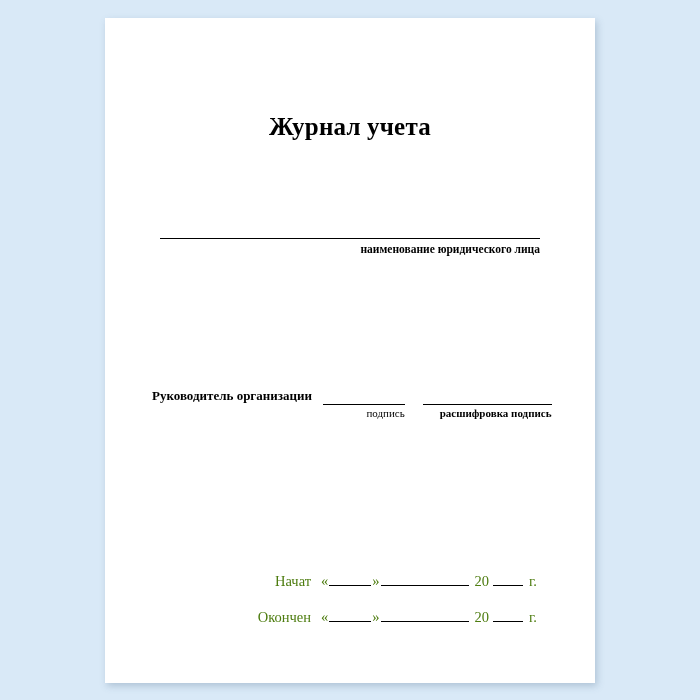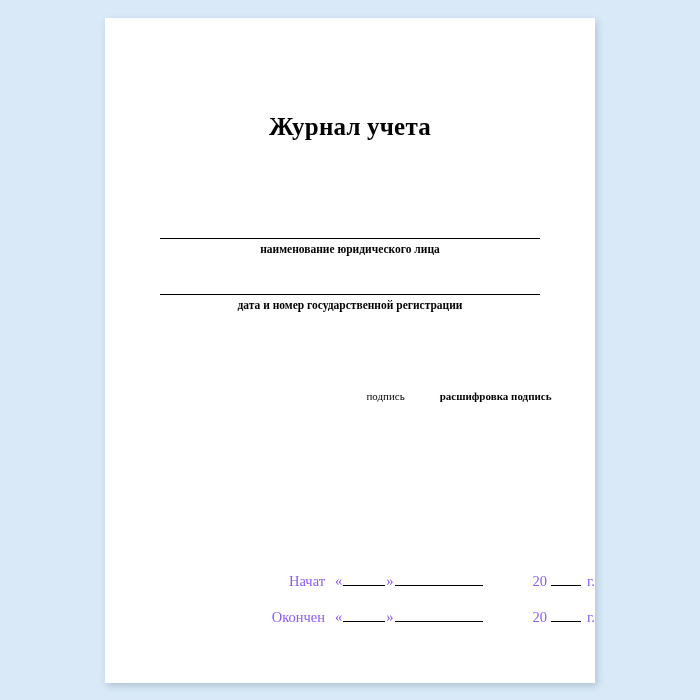--- a/index.html
+++ b/index.html
@@ -56,21 +56,21 @@
   }
 
   .field-row {
     margin-bottom: 17px;
   }
   .field-rule {
     border-bottom: 1px solid #000;
     height: 20px;
   }
   .field-caption {
-    text-align: center;
+    text-align: right;
     font-family: "Liberation Serif", serif;
     font-weight: bold;
     font-size: 11.5px;
     line-height: 16px;
     color: #000;
     padding-top: 2px;
   }
 
   .signature-block {
     position: absolute;
@@ -122,40 +122,41 @@
   .footer-block {
     position: absolute;
     left: 0;
     top: 555px;
     width: 100%;
   }
   .foot-row {
     display: flex;
     justify-content: flex-end;
     align-items: baseline;
+    padding-right: 58px;
     margin-bottom: 19px;
     font-size: 14.5px;
-    color: #8b5cf6;
+    color: #4d7c0f;
   }
   .foot-label {
     padding-right: 10px;
   }
   .q-open { padding-right: 1px; }
   .blank-sm {
     display: inline-block;
     width: 42px;
     border-bottom: 1px solid #000;
   }
   .q-close { padding-left: 1px; padding-right: 1px; }
   .blank-md {
     display: inline-block;
     width: 88px;
     border-bottom: 1px solid #000;
   }
-  .year-num { padding: 0 4px 0 6px; margin-left: 44px; }
+  .year-num { padding: 0 4px 0 6px; }
   .blank-xs {
     display: inline-block;
     width: 30px;
     border-bottom: 1px solid #000;
   }
   .g-mark { padding-left: 6px; }
 </style>
 </head>
 <body>
 
@@ -166,29 +167,30 @@
       <div class="title-line">Журнал учета</div>
     </div>
 
     <div class="fields">
 
       <div class="field-row">
         <div class="field-rule"></div>
         <div class="field-caption">наименование юридического лица</div>
       </div>
 
-      <div class="field-row">
-        <div class="field-rule"></div>
-        <div class="field-caption">дата и номер государственной регистрации</div>
-      </div>
 
 
     </div>
 
     <div class="signature-block">
+      <div class="sig-row">
+        <div class="sig-label">Руководитель организации</div>
+        <div class="sig-line-a"></div>
+        <div class="sig-line-b"></div>
+      </div>
       <div class="sig-captions">
         <div class="cap-a">подпись</div>
         <div class="cap-b">расшифровка подпись</div>
       </div>
     </div>
 
     <div class="footer-block">
 
       <div class="foot-row">
         <span class="foot-label">Начат</span>

